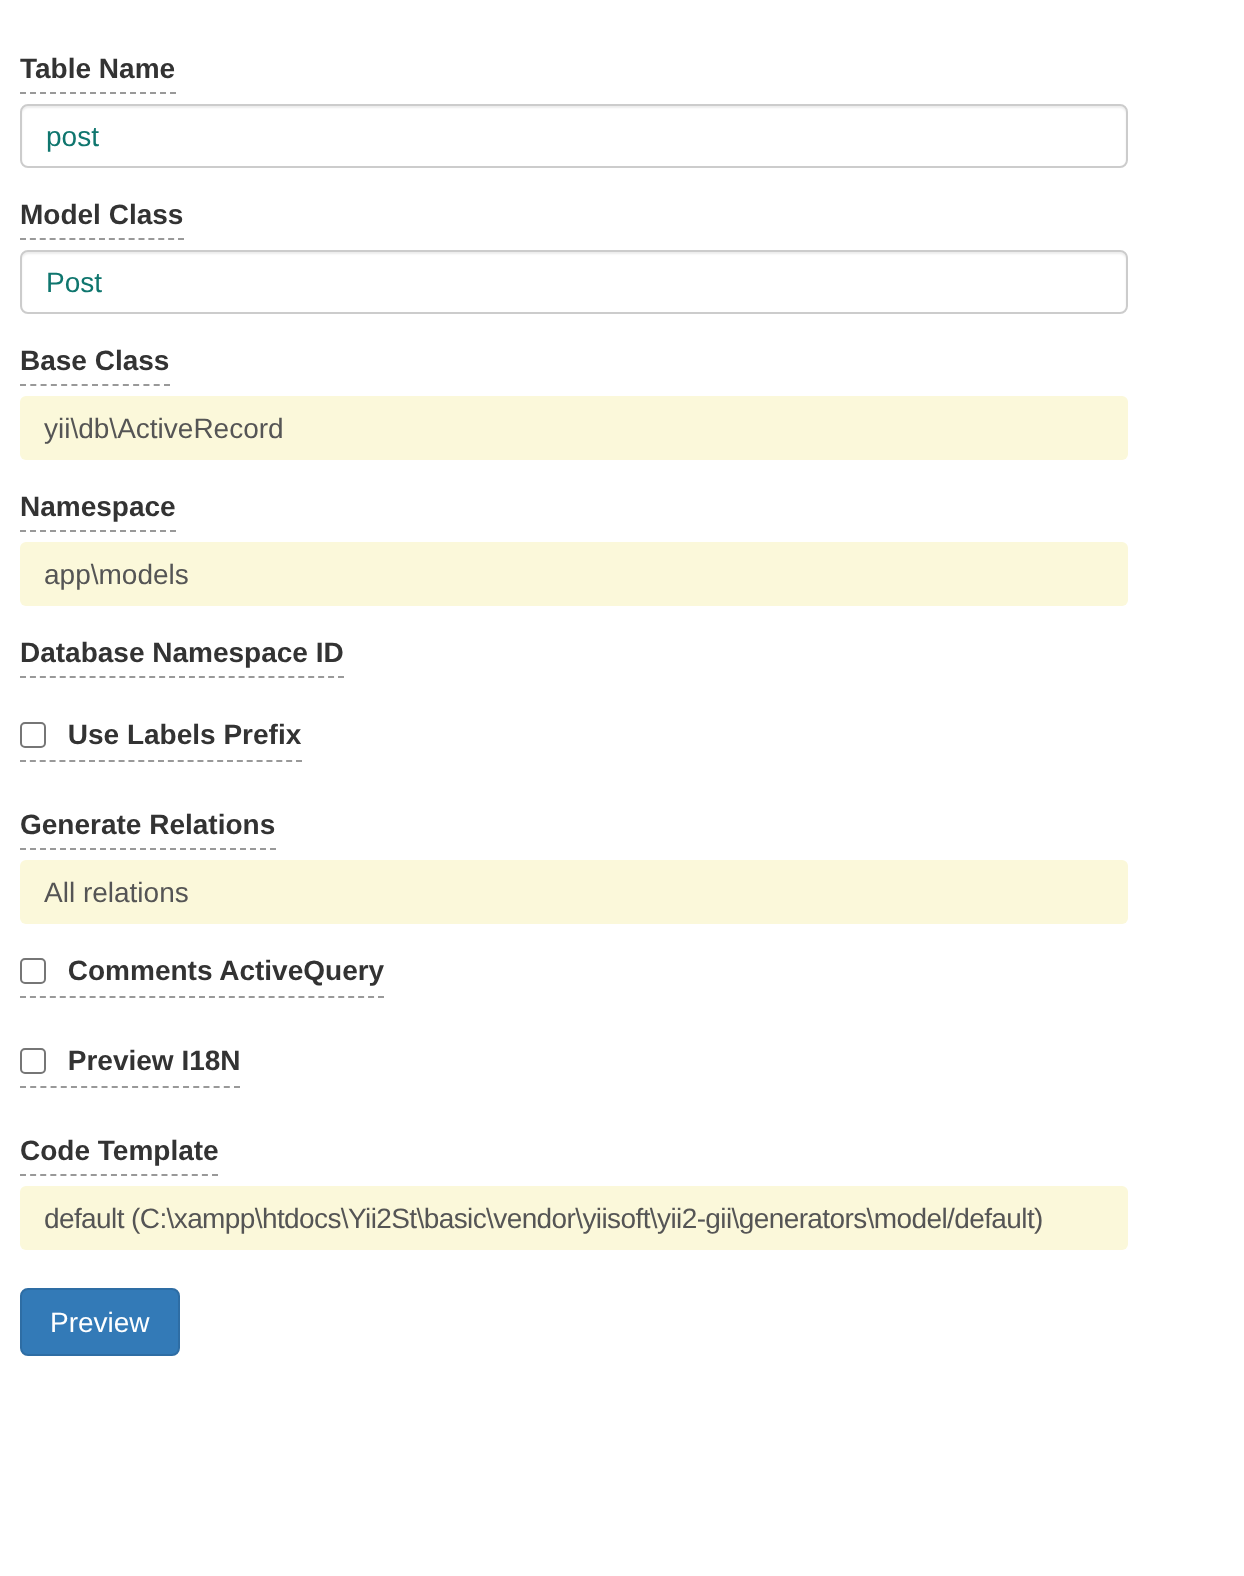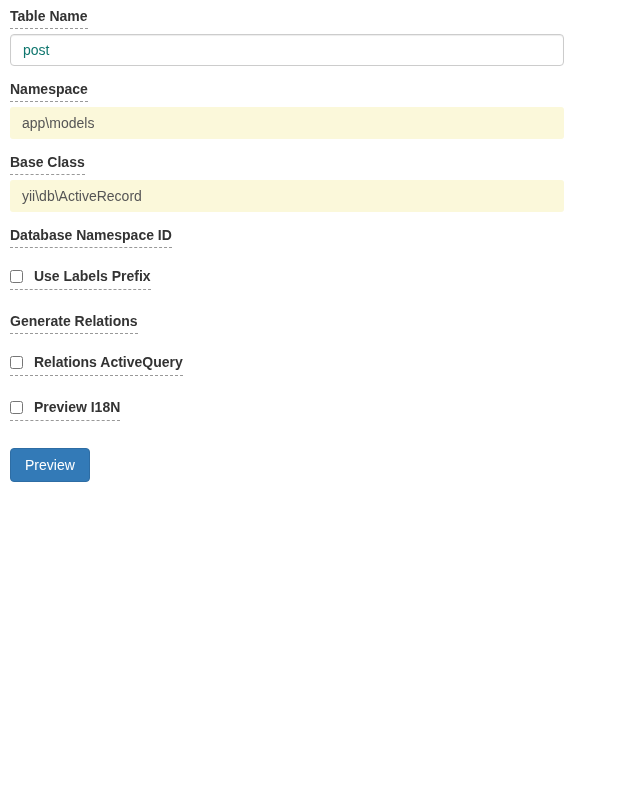--- a/index.html
+++ b/index.html
@@ -5,21 +5,21 @@
   * { box-sizing: border-box; }
   html, body { margin: 0; padding: 0; }
   body {
     width: 622px; height: 788px;
     background: #ffffff;
     font-family: "Liberation Sans", sans-serif;
     font-size: 14px;
     color: #333333;
     overflow: hidden;
   }
-  .container { padding: 8px 10px 0 10px; width: 500px; }
+  .container { padding: 8px 10px 0 10px; width: 500px; margin-top: 18px; }
 
   .form-group { margin-bottom: 15px; }
 
   .control-label {
     display: inline-block;
     font-weight: bold;
     color: #333333;
     line-height: 16px;
     padding-bottom: 4px;
     margin-bottom: 5px;
@@ -92,58 +92,67 @@
 </head>
 <body>
 
 <div class="container">
 
   <div class="form-group">
     <label class="control-label">Table Name</label>
     <input type="text" class="text-input" value="post" style="">
   </div>
 
-
   <div class="form-group">
-    <label class="control-label">Namespace</label>
-    <div class="sticky">app\models</div>
+    <label class="control-label">Model Class</label>
+    <input type="text" class="text-input" value="Post" style="">
   </div>
 
   <div class="form-group">
     <label class="control-label">Base Class</label>
     <div class="sticky">yii\db\ActiveRecord</div>
+  </div>
+
+  <div class="form-group">
+    <label class="control-label">Namespace</label>
+    <div class="sticky">app\models</div>
   </div>
 
   <div class="form-group">
     <label class="control-label">Database Namespace ID</label>
   </div>
 
   <div class="checkbox-group">
     <label class="cb-label">
       <input type="checkbox" style="">
       <span>Use Labels Prefix</span>
     </label>
   </div>
 
   <div class="form-group">
     <label class="control-label">Generate Relations</label>
+    <div class="sticky">All relations</div>
   </div>
 
 
   <div class="checkbox-group">
     <label class="cb-label">
       <input type="checkbox" style="">
-      <span>Relations ActiveQuery</span>
+      <span>Comments ActiveQuery</span>
     </label>
   </div>
 
   <div class="checkbox-group">
     <label class="cb-label">
       <input type="checkbox" style="">
       <span>Preview I18N</span>
     </label>
   </div>
 
 
+  <div class="form-group">
+    <label class="control-label">Code Template</label>
+    <div class="sticky sticky--long">default (C:\xampp\htdocs\Yii2St\basic\vendor\yiisoft\yii2-gii\generators\model/default)</div>
+  </div>
 
   <button type="button" class="btn-primary">Preview</button>
 
 </div>
 
 </body></html>

